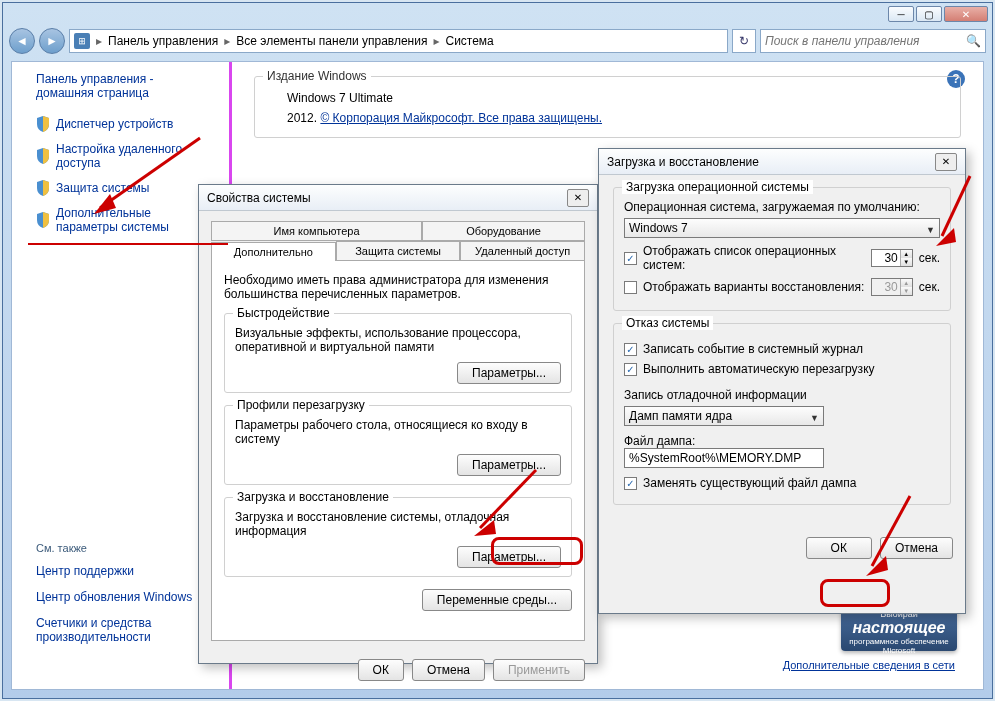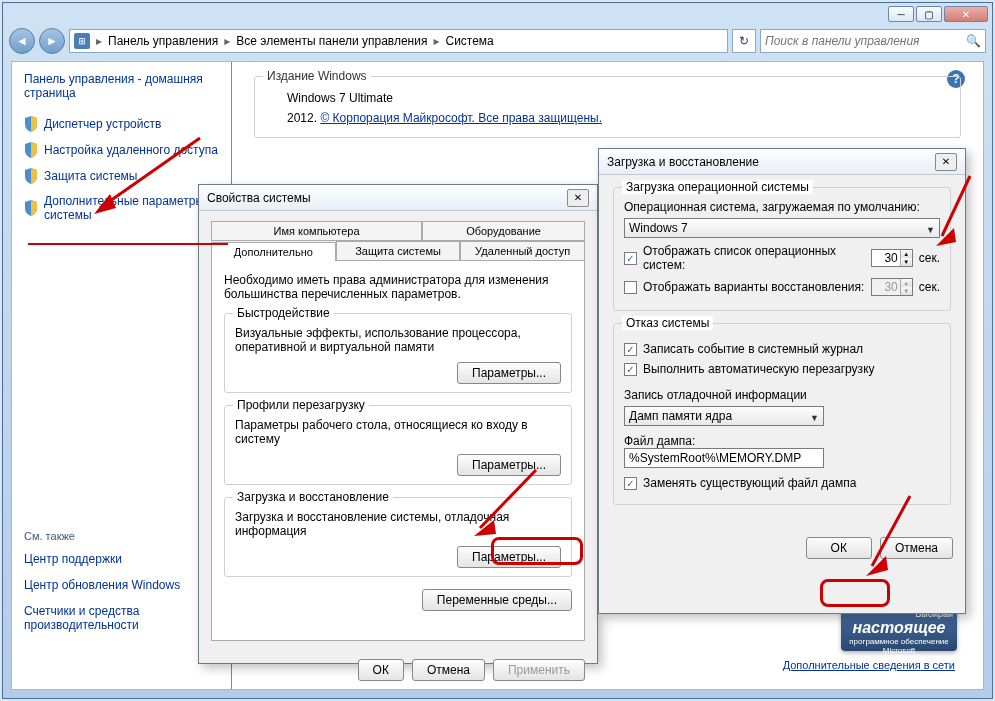--- a/index.html
+++ b/index.html
@@ -16,39 +16,39 @@
 .cp-icon { width: 16px; height: 16px; background: #4a7fb5; border-radius: 2px; display: inline-flex; align-items: center; justify-content: center; color: #fff; font-size: 9px; }
 .crumb { color: #000; cursor: pointer; }
 .crumb-sep { color: #666; }
 .refresh-box { width: 24px; height: 24px; border: 1px solid #8aa8c8; background: #fff; display: flex; align-items: center; justify-content: center; cursor: pointer; color: #336; }
 .search-box { width: 226px; height: 24px; border: 1px solid #8aa8c8; background: #fff; display: flex; align-items: center; padding: 0 4px; }
 .search-box input { border: none; outline: none; flex: 1; font-style: italic; color: #888; }
 .search-icon { color: #336; cursor: pointer; }
 
 .content-area { position: absolute; left: 8px; right: 8px; top: 58px; bottom: 8px; background: #fff; border: 1px solid #a0b8d6; display: flex; }
 
-.sidebar { width: 220px; background: #fff; padding: 10px 12px; border-right: 1px solid #d946ef; }
+.sidebar { width: 220px; background: #fff; padding: 10px 24px; border-right: 3px solid #d946ef; }
 .sidebar-home { color: #003399; margin-bottom: 16px; display: block; cursor: pointer; }
 .sidebar-link { color: #003399; display: flex; align-items: center; gap: 6px; margin-bottom: 10px; cursor: pointer; }
 .shield-icon { width: 14px; height: 16px; display: inline-flex; align-items: center; justify-content: center; }
 .shield-icon svg { width: 14px; height: 16px; }
 .sidebar-see { margin-top: 308px; color: #3b5a7a; font-size: 11px; margin-bottom: 10px; }
 .sidebar-bottom-link { color: #003399; margin-bottom: 12px; cursor: pointer; display: block; }
 
 .main { flex: 1; padding: 14px 22px; position: relative; }
 .main-title { color: #003399; font-size: 16px; margin-bottom: 16px; }
 .section-group { border: 1px solid #d0d0d0; border-radius: 3px; position: relative; padding: 14px 12px 6px 12px; }
 .section-legend { position: absolute; top: -8px; left: 8px; background: #fff; padding: 0 4px; color: #333; }
 .edition-line { margin-bottom: 6px; padding-left: 20px; }
 .edition-link { color: #003399; text-decoration: underline; cursor: pointer; }
 
 .help-badge { position: absolute; right: 18px; top: 8px; width: 18px; height: 18px; border-radius: 50%; background: #3a73b8; color: #fff; display: flex; align-items: center; justify-content: center; font-weight: bold; cursor: pointer; }
 
 .ms-badge { position: absolute; right: 26px; bottom: 38px; width: 116px; height: 46px; background: linear-gradient(to bottom, #4a6fa0, #2a4870); border-radius: 4px; color: #fff; text-align: center; padding: 4px; box-shadow: 0 2px 4px rgba(0,0,0,0.3); }
-.ms-badge .l1 { font-size: 9px; text-align: right; }
+.ms-badge .l1 { font-size: 9px; }
 .ms-badge .l2 { font-size: 16px; font-style: italic; font-weight: bold; }
 .ms-badge .l3 { font-size: 8px; }
 .bottom-link { position: absolute; right: 28px; bottom: 18px; color: #003399; text-decoration: underline; cursor: pointer; font-size: 11px; }
 
 
 .dlg { position: absolute; background: #f0f0f0; border: 1px solid #6a7a8a; box-shadow: 4px 4px 10px rgba(0,0,0,0.25); }
 .dlg-title { height: 26px; background: linear-gradient(to bottom, #fdfefe, #e8eef6); border-bottom: 1px solid #c0c8d0; display: flex; align-items: center; padding: 0 8px; justify-content: space-between; }
 .dlg-close { width: 22px; height: 18px; border: 1px solid #888; background: #eee; border-radius: 2px; display: flex; align-items: center; justify-content: center; font-size: 10px; cursor: pointer; }
 .dlg-body { padding: 10px 12px; }
 

